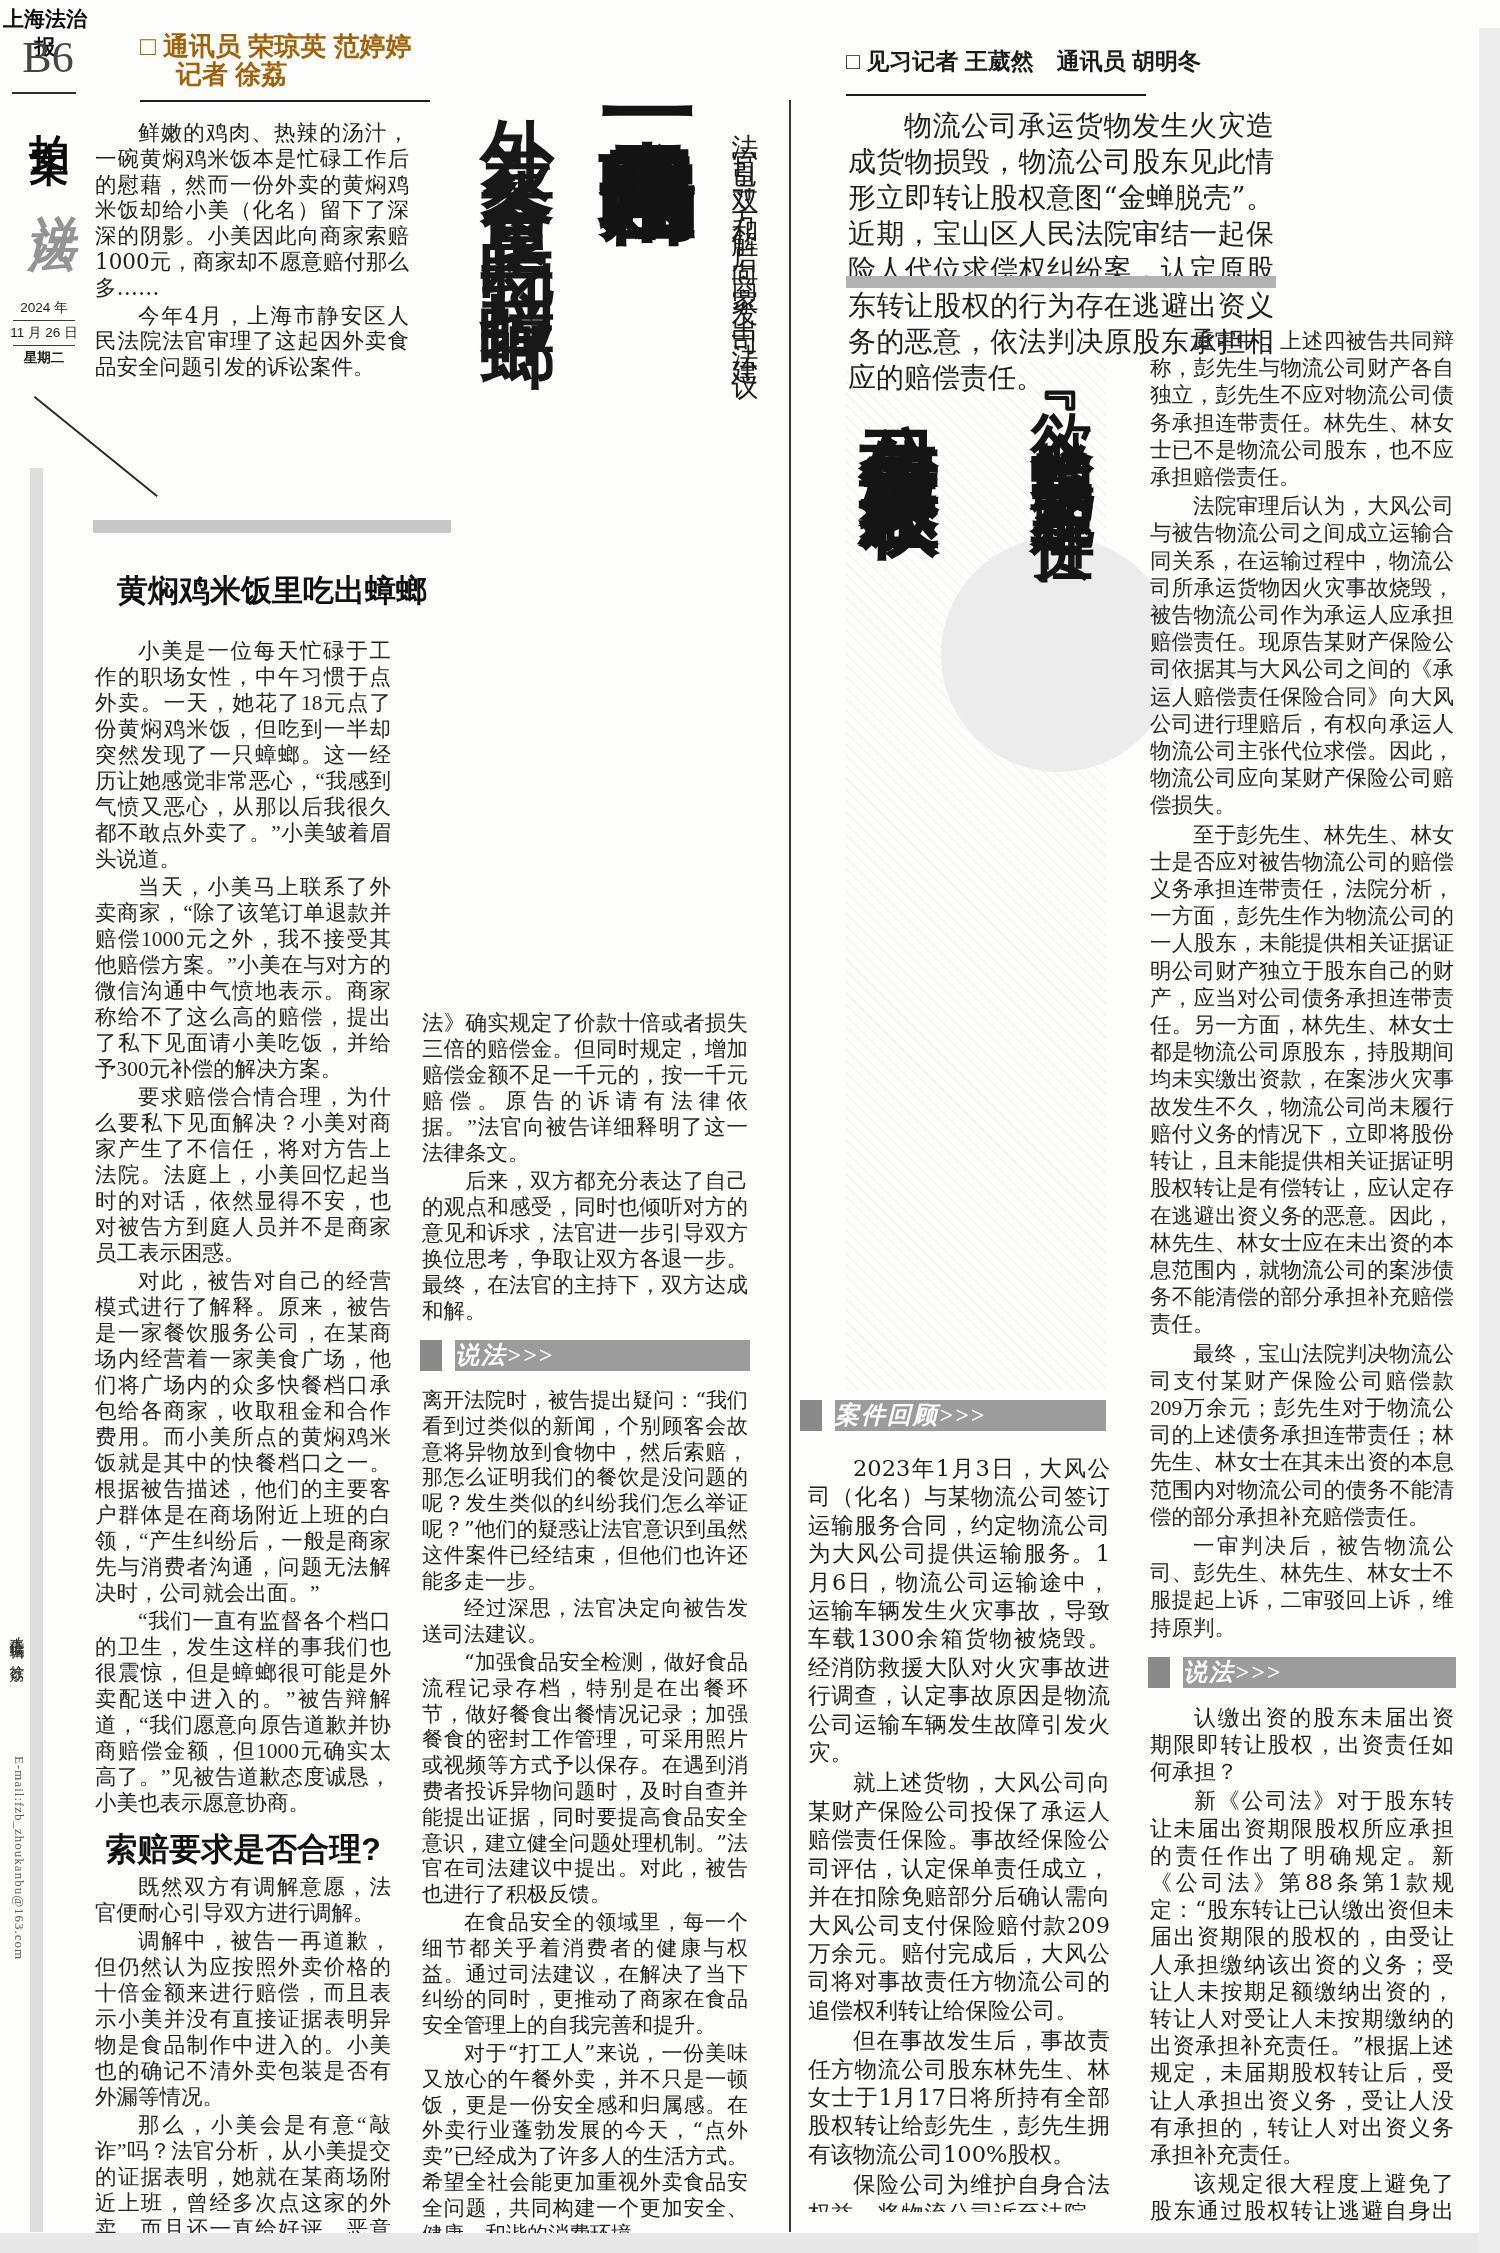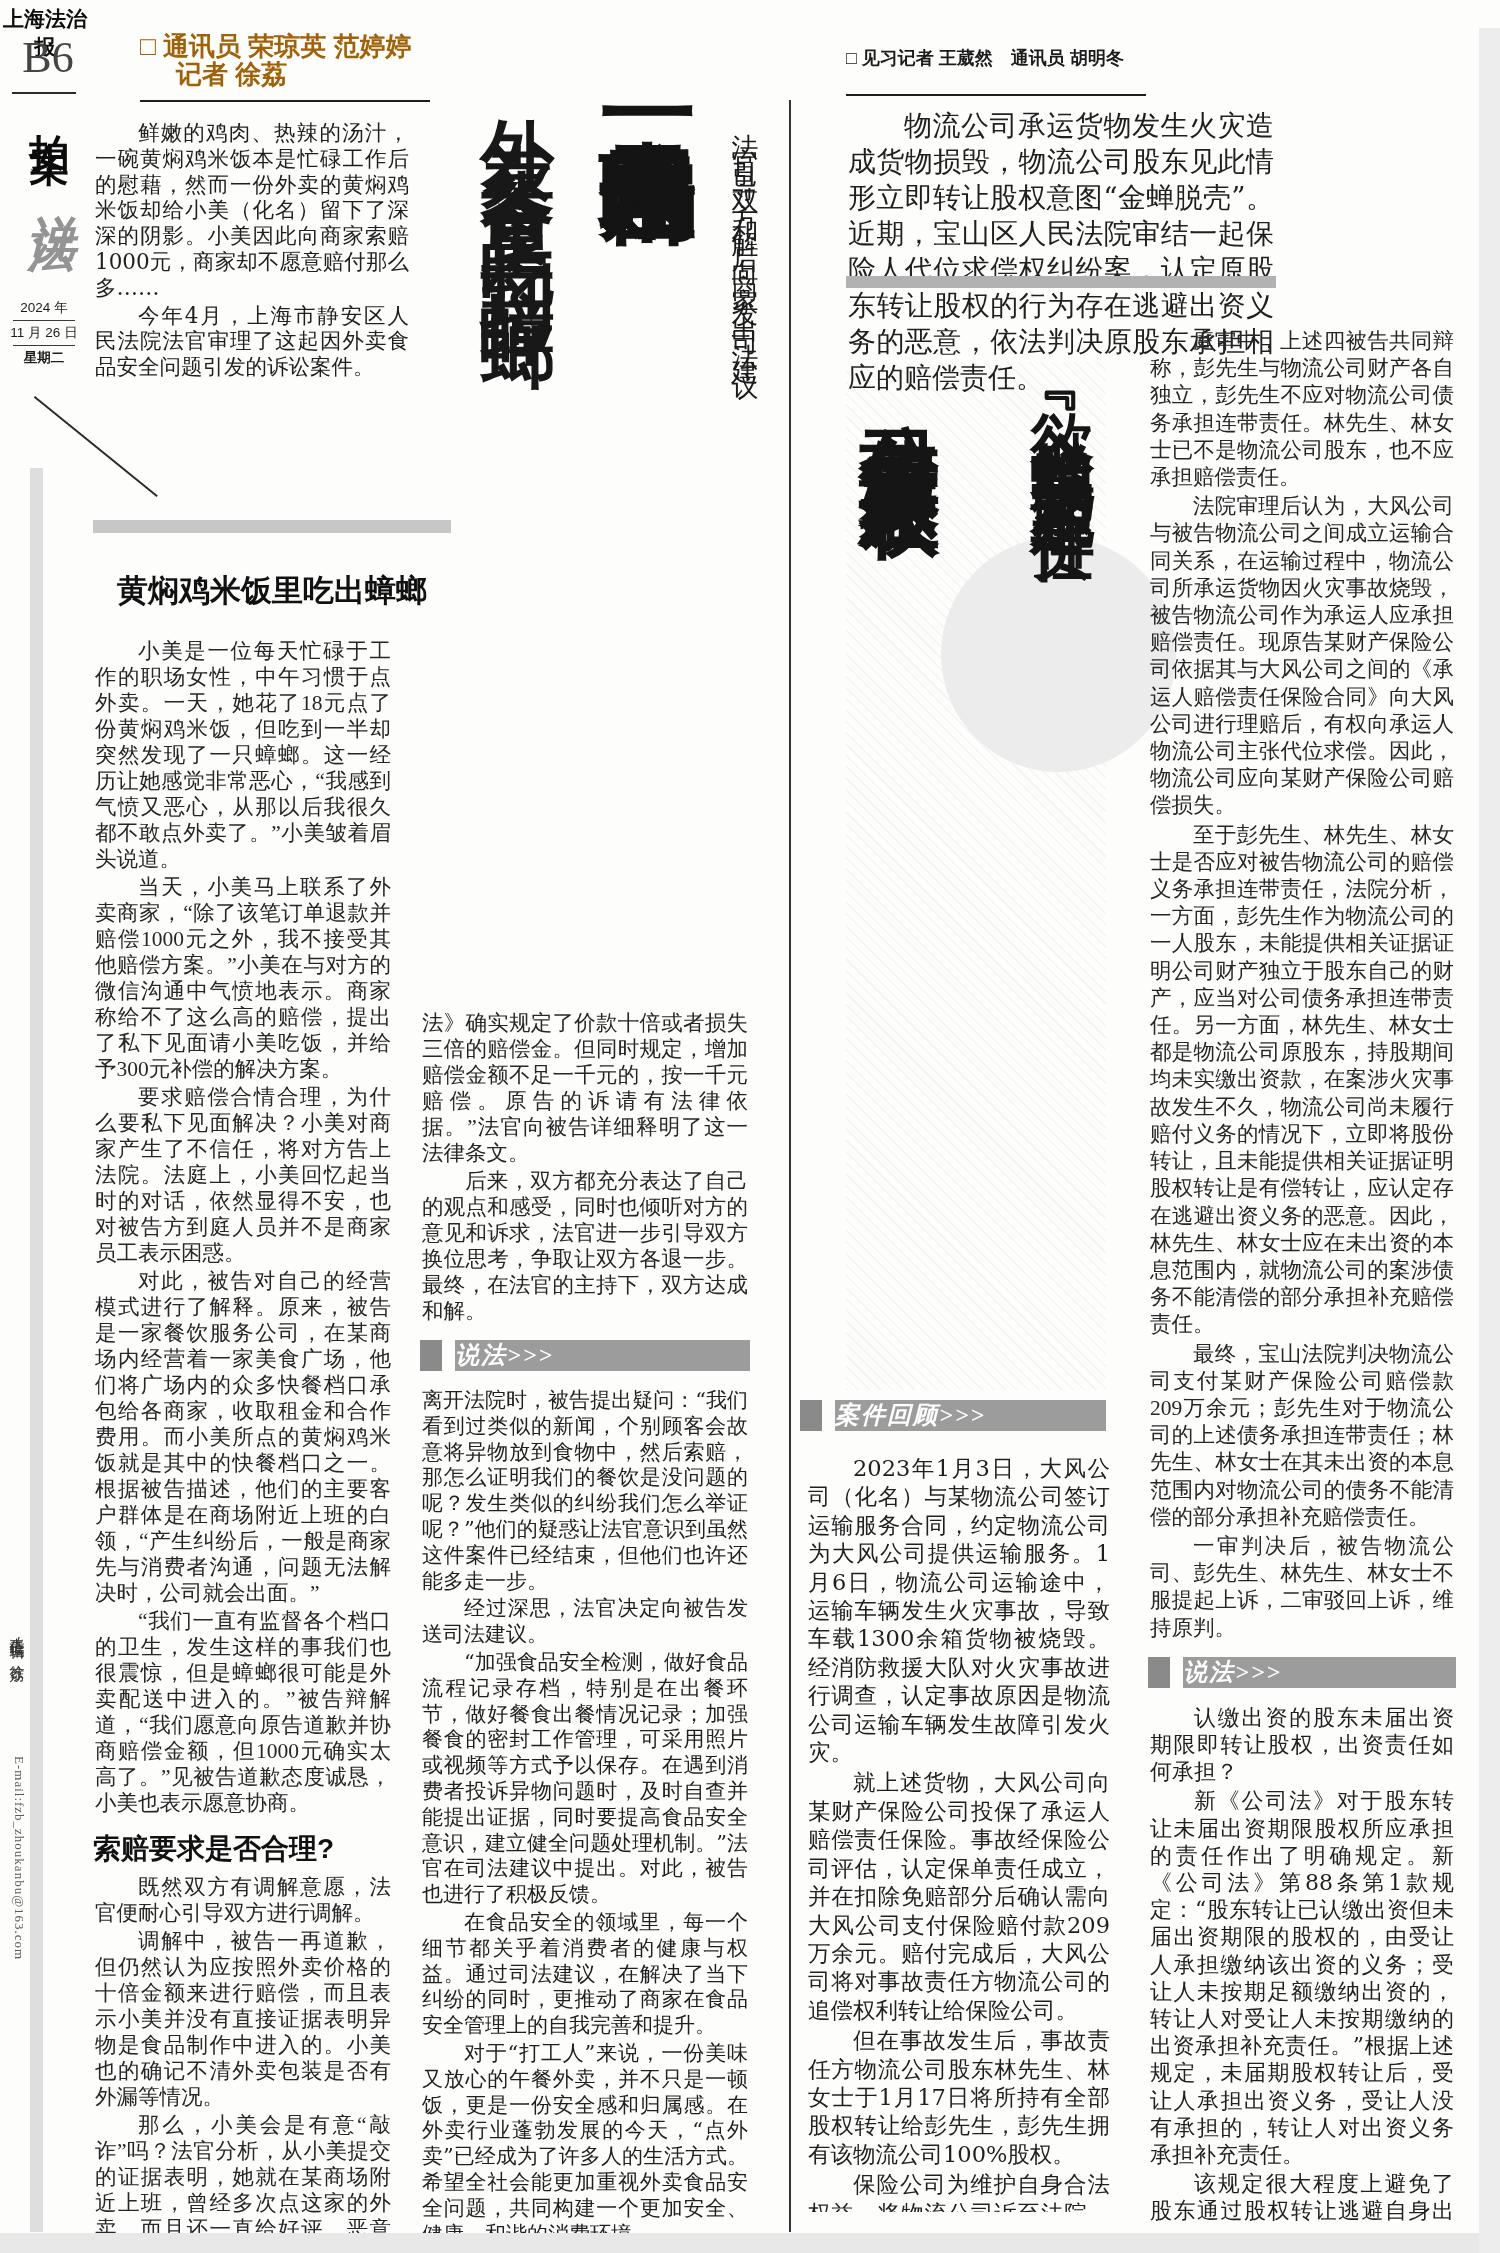--- a/index.html
+++ b/index.html
@@ -27,37 +27,37 @@
   .mast-editor{left:7px;top:1626px;height:130px;font-size:15px;color:#2e2e2e;letter-spacing:2px;}
   .mast-email{left:11px;top:1756px;height:470px;font-size:13px;color:#5a5a5a;letter-spacing:1px;}
   
   .l-byline{left:140px;top:32px;width:300px;font-size:26px;font-weight:700;color:#a16207;line-height:28px;}
   .l-byline .b2{padding-left:36px;}
   .l-rule{left:140px;top:100px;width:290px;border-top:2.5px solid #1e1e1e;}
   .l-intro{left:93px;top:118px;width:318px;font-size:21.5px;line-height:25.8px;}
   .l-introbar{left:93px;top:520px;width:358px;height:13px;background:#c7c7c7;}
   .l-sec1{left:93px;top:570px;width:358px;text-align:center;font-size:31px;font-weight:800;color:#111;}
   .l-colA{left:93px;top:636px;width:300px;height:1600px;font-size:21.5px;line-height:26px;overflow:hidden;}
-  .l-sec2{font-size:28px;font-weight:800;color:#111;margin:20px 0 12px 0;text-indent:0;}
+  .l-sec2{text-align:center;font-size:32px;font-weight:800;color:#111;margin:20px 0 12px 0;text-indent:0;}
   .l-colB{left:420px;top:1008px;width:330px;height:1230px;font-size:21.5px;line-height:26px;overflow:hidden;}
   .l-colB .kai-part p{font-size:21px;line-height:25.8px;}
   
   .hl-left{left:468px;top:60px;display:flex;gap:14px;align-items:flex-start;}
   .hl-l-sub{font-size:74px;font-weight:800;color:#181818;letter-spacing:24px;height:895px;}
   .hl-l-main{font-size:97px;font-weight:800;color:#141414;letter-spacing:2px;height:890px;}
   .hl-l-kicker{font-size:27px;color:#1b1b1b;letter-spacing:14px;height:750px;margin-top:52px;font-weight:500;}
   
   .tagrow{display:flex;align-items:center;}
   .tagrow .sq{width:22px;height:31px;background:#8a8a8a;margin-right:13px;flex:none;}
   .tagrow .bar{flex:1;height:31px;background:#9c9c9c;color:#fff;font-size:24px;font-weight:700;
                line-height:31px;letter-spacing:2px;font-style:italic;}
   
   .mid-divider{left:789px;top:100px;width:2px;height:2132px;background:#343434;}
   
-  .r-byline{left:846px;top:46px;width:420px;font-size:18px;font-weight:700;color:#1b1b1b;}
+  .r-byline{left:846px;top:46px;width:420px;font-size:23px;font-weight:700;color:#1b1b1b;}
   .r-rule{left:846px;top:94px;width:300px;border-top:2.5px solid #1e1e1e;}
   .r-lede{left:846px;top:106px;width:430px;font-size:28px;line-height:36px;}
   .r-ledebar{left:846px;top:276px;width:430px;height:12px;background:#b2b2b2;}
   .hl-right{left:846px;top:362px;width:260px;height:1028px;display:flex;justify-content:space-between;
             background:repeating-linear-gradient(45deg,rgba(130,130,130,.07) 0 1.5px,transparent 1.5px 8px);}
   .hl-right .circle{position:absolute;left:95px;top:175px;width:235px;height:235px;border-radius:50%;background:#ececec;z-index:0;}
   .hl-r-line2{font-size:80px;font-weight:800;color:#151515;letter-spacing:5px;height:1022px;z-index:1;}
   .hl-r-line1{font-size:64px;font-weight:800;color:#151515;letter-spacing:9px;height:1022px;z-index:1;}
   .r-anjianbar{left:800px;top:1400px;width:306px;}
   .r-colC{left:806px;top:1452px;width:306px;height:760px;font-size:22.5px;line-height:28.4px;overflow:hidden;}

